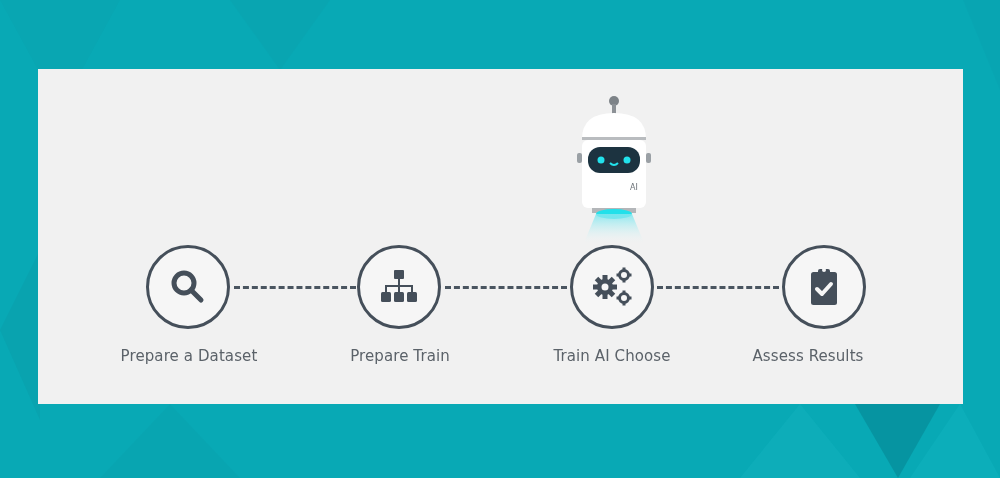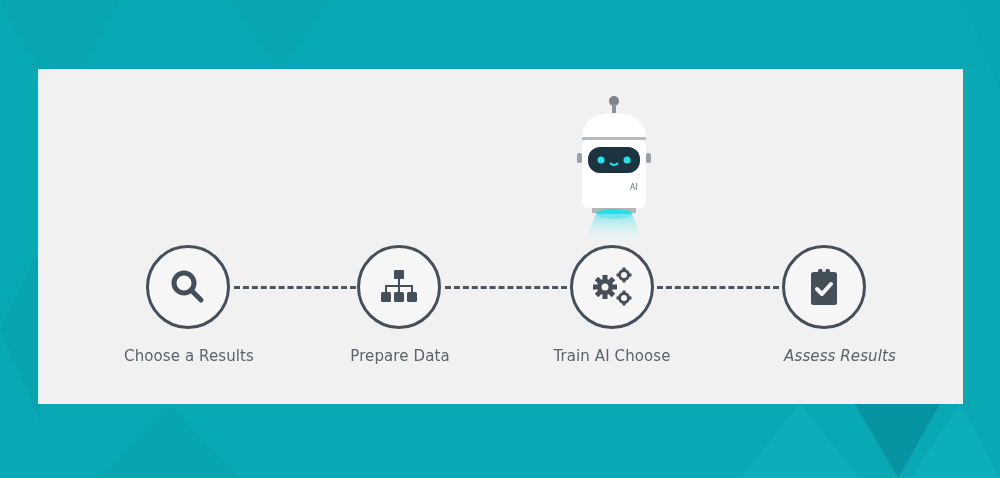--- a/index.html
+++ b/index.html
@@ -71,36 +71,36 @@
   <ellipse cx="40" cy="121" rx="18" ry="5" fill="#22e0ea"></ellipse>
   <polygon points="22,121 58,121 70,150 10,150" fill="url(#beam)"></polygon>
 </svg>
 
 <div class="step-circle" style="left:146px; top:245px;">
   <svg width="44" height="44" viewBox="0 0 44 44">
     <circle cx="18" cy="18" r="10" fill="none" stroke="#454f5a" stroke-width="5"></circle>
     <line x1="25" y1="25" x2="35" y2="35" stroke="#454f5a" stroke-width="5" stroke-linecap="round"></line>
   </svg>
 </div>
-<div class="step-label" style="left:89px;">Choose a Results</div>
+<div class="step-label" style="left:89px;">Prepare a Dataset</div>
 
 <div class="step-circle" style="left:357px; top:245px;">
   <svg width="44" height="44" viewBox="0 0 44 44">
     <rect x="17" y="5" width="10" height="9" rx="1" fill="#454f5a"></rect>
     <rect x="21" y="14" width="2" height="7" fill="#454f5a"></rect>
     <rect x="8" y="20" width="28" height="2" fill="#454f5a"></rect>
     <rect x="8" y="20" width="2" height="7" fill="#454f5a"></rect>
     <rect x="34" y="20" width="2" height="7" fill="#454f5a"></rect>
     <rect x="21" y="20" width="2" height="7" fill="#454f5a"></rect>
     <rect x="4" y="27" width="10" height="10" rx="1.5" fill="#454f5a"></rect>
     <rect x="17" y="27" width="10" height="10" rx="1.5" fill="#454f5a"></rect>
     <rect x="30" y="27" width="10" height="10" rx="1.5" fill="#454f5a"></rect>
   </svg>
 </div>
-<div class="step-label" style="left:300px;">Prepare Data</div>
+<div class="step-label" style="left:300px;">Prepare Train</div>
 
 <div class="step-circle" style="left:570px; top:245px;">
   <svg width="48" height="44" viewBox="0 0 48 44">
     <g transform="translate(17,22)">
       <circle r="8" fill="#454f5a"></circle>
       <g fill="#454f5a">
         <rect x="-2.5" y="-12" width="5" height="6"></rect>
         <rect x="-2.5" y="6" width="5" height="6"></rect>
         <rect x="-12" y="-2.5" width="6" height="5"></rect>
         <rect x="6" y="-2.5" width="6" height="5"></rect>
@@ -134,13 +134,13 @@
 <div class="step-label" style="left:512px;">Train AI Choose</div>
 
 <div class="step-circle" style="left:782px; top:245px;">
   <svg width="44" height="44" viewBox="0 0 44 44">
     <rect x="9" y="7" width="26" height="33" rx="2.5" fill="#454f5a"></rect>
     <rect x="16" y="4" width="12" height="7" rx="2" fill="#454f5a"></rect>
     <circle cx="22" cy="5" r="2" fill="#f6f6f6"></circle>
     <polyline points="15,24 20,29 29,19" fill="none" stroke="#f6f6f6" stroke-width="4" stroke-linecap="round" stroke-linejoin="round"></polyline>
   </svg>
 </div>
-<div class="step-label" style="left:740px;font-style:italic;">Assess Results</div>
+<div class="step-label" style="left:708px;">Assess Results</div>
 
 </body></html>

